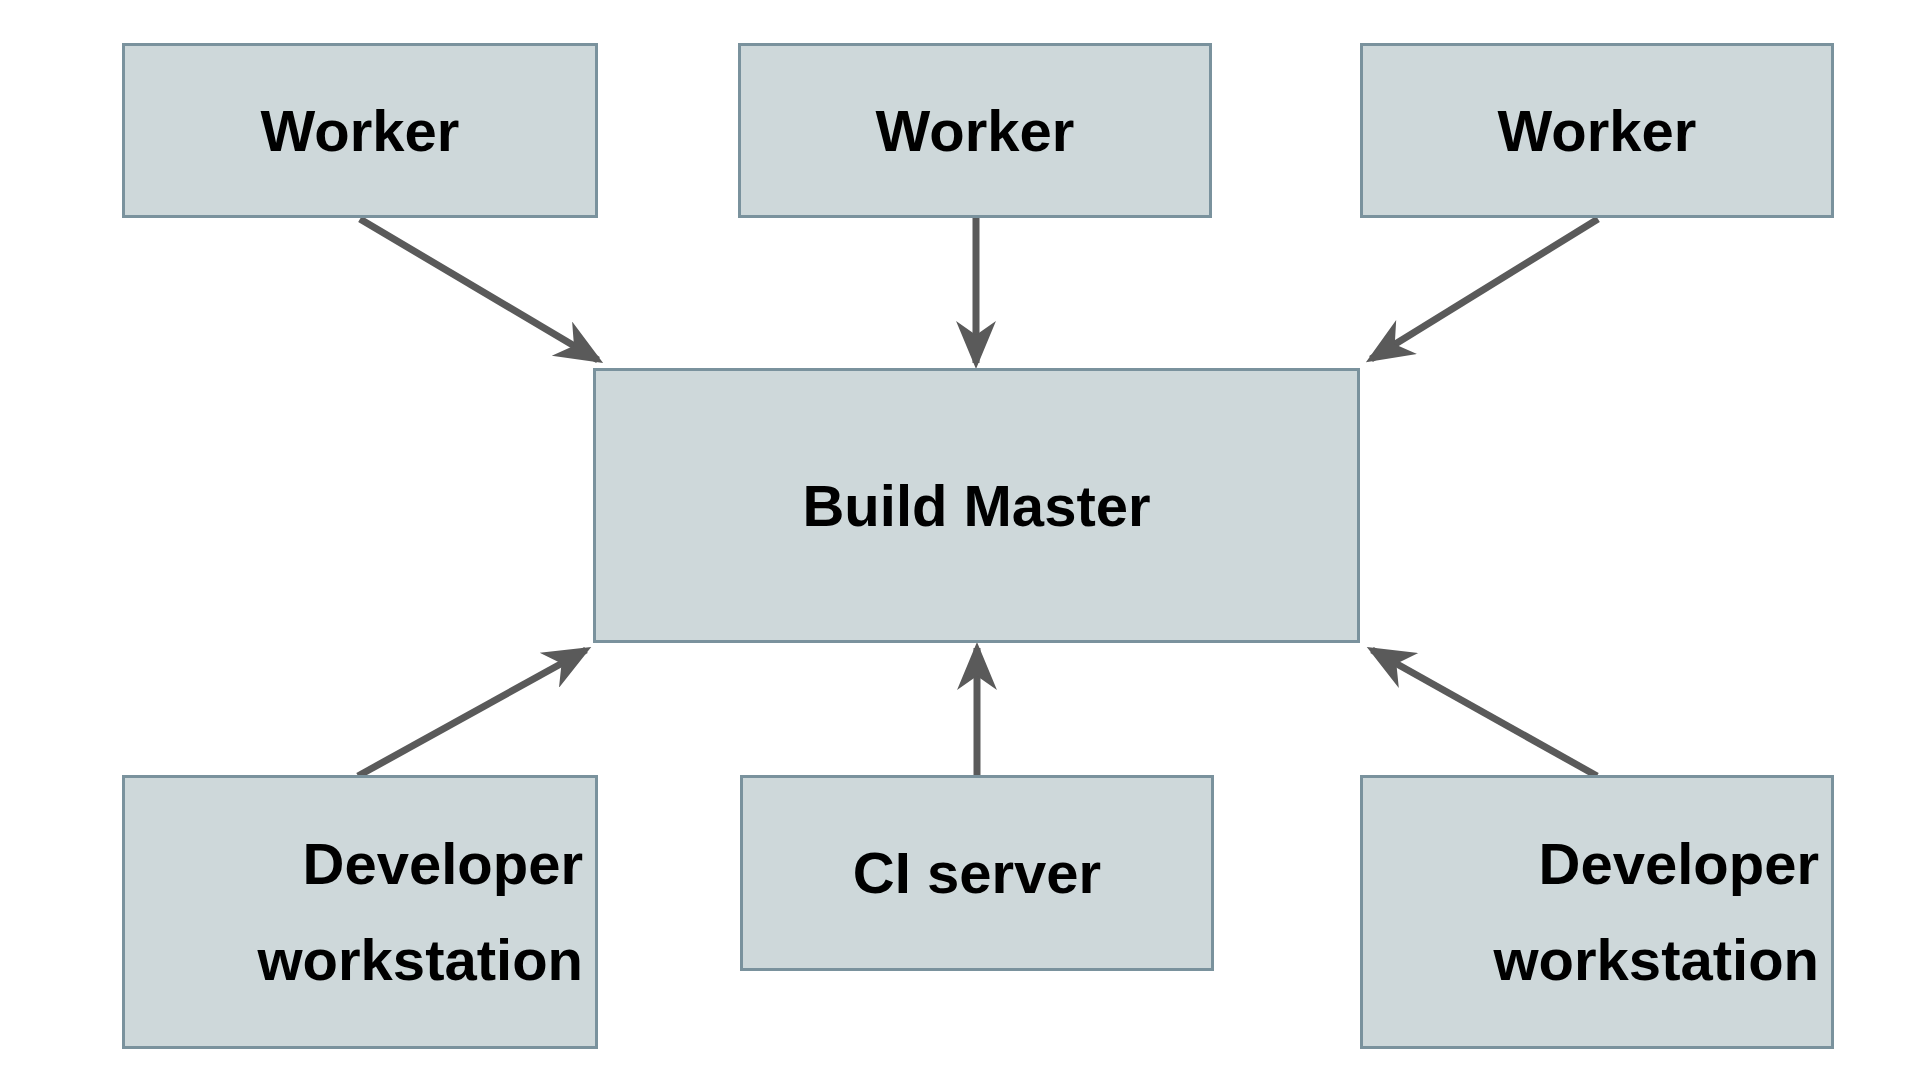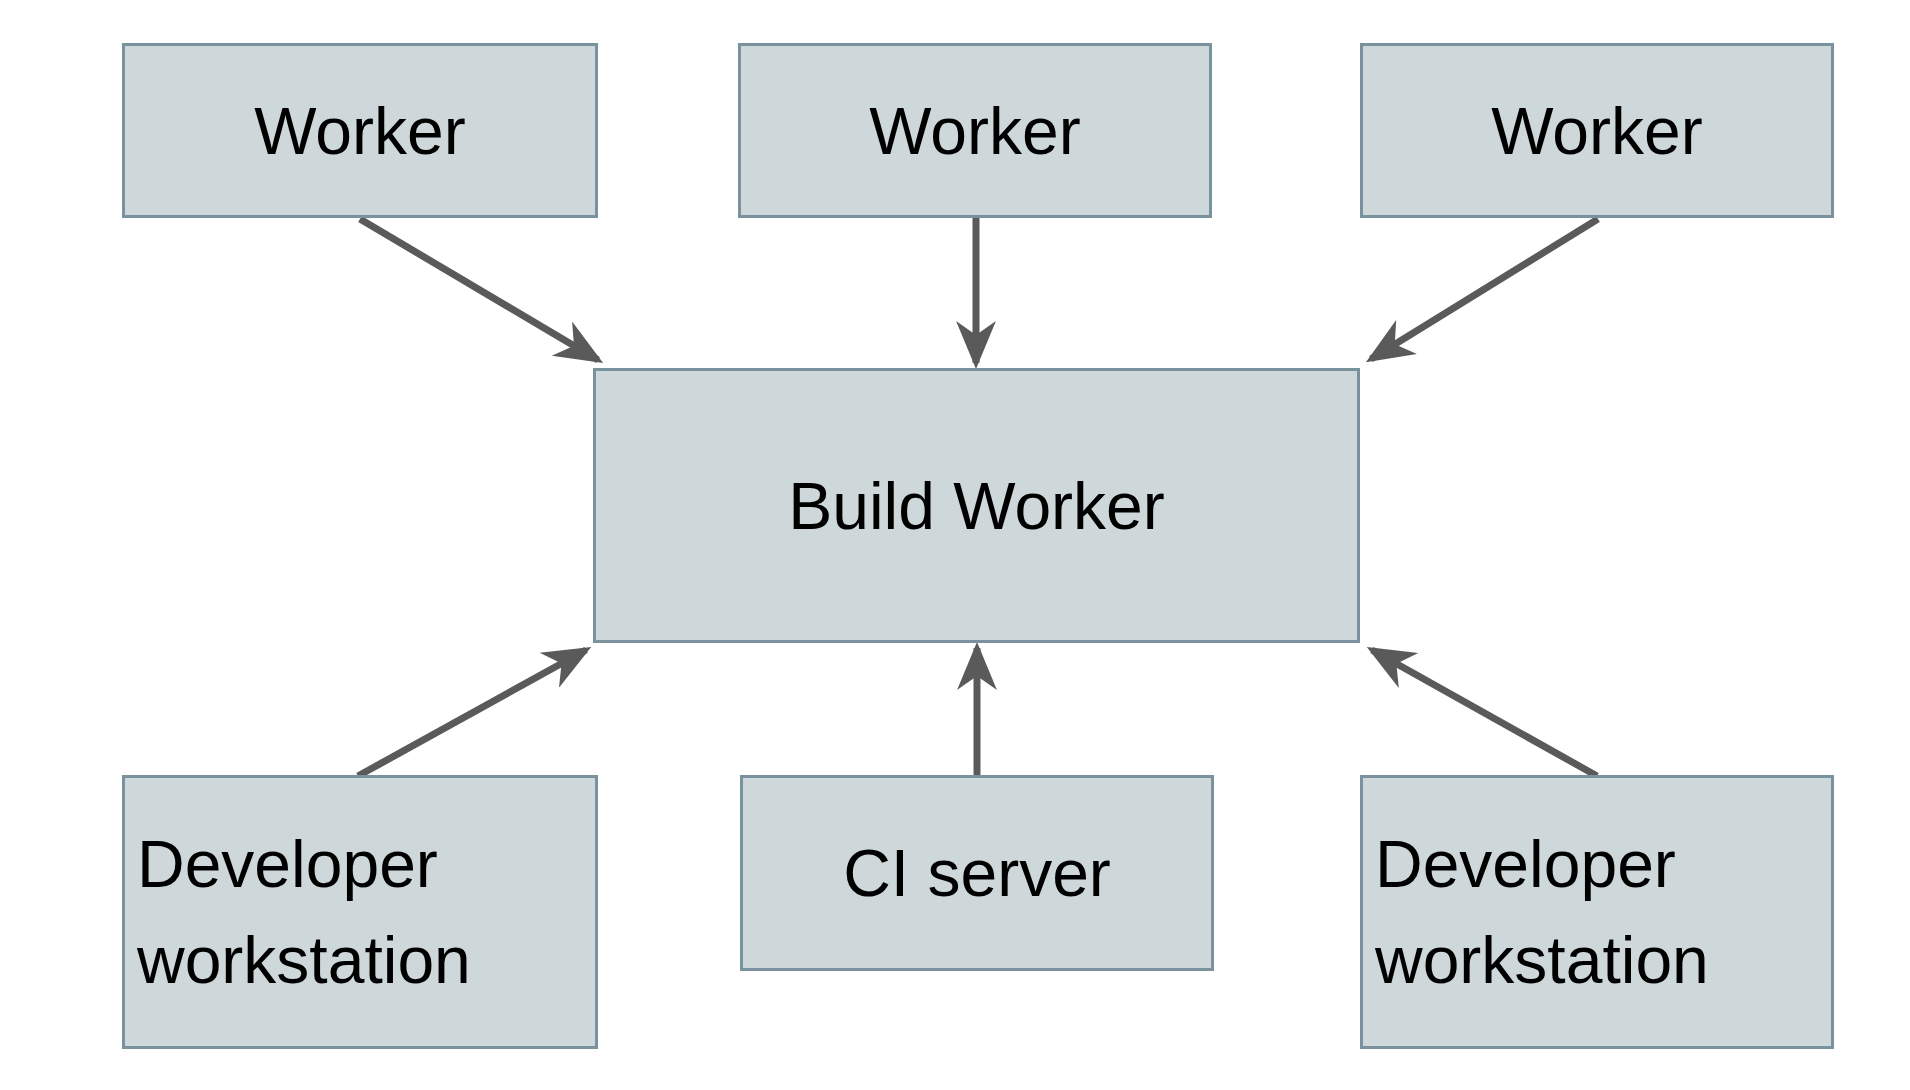--- a/index.html
+++ b/index.html
@@ -24,23 +24,24 @@
   }
 
   .node {
     position: absolute;
     display: flex;
     align-items: center;
     justify-content: center;
     background: var(--box-fill, #ced8da);
     border: 3px solid var(--box-border, #7a929d);
     color: var(--text, #000000);
-    font-size: 66px;
+    font-size: 58px;
     line-height: 96px;
-    text-align: left;
+    text-align: right;
+    font-weight: bold;
   }
 
   .node span {
     display: block;
     padding: 0 12px;
   }
 
   .edge {
     stroke: var(--arrow, #5a5a5a);
     stroke-width: 7;
@@ -69,21 +70,21 @@
 <div class="node" style="left: 122px; top: 43px; width: 476px; height: 175px;">
       <span>Worker</span>
     </div>
     <div class="node" style="left: 738px; top: 43px; width: 474px; height: 175px;">
       <span>Worker</span>
     </div>
     <div class="node" style="left: 1360px; top: 43px; width: 474px; height: 175px;">
       <span>Worker</span>
     </div>
     <div class="node" style="left: 593px; top: 368px; width: 767px; height: 275px;">
-      <span>Build Worker</span>
+      <span>Build Master</span>
     </div>
     <div class="node" style="left: 122px; top: 775px; width: 476px; height: 274px;">
       <span>Developer workstation</span>
     </div>
     <div class="node" style="left: 740px; top: 775px; width: 474px; height: 196px;">
       <span>CI server</span>
     </div>
     <div class="node" style="left: 1360px; top: 775px; width: 474px; height: 274px;">
       <span>Developer workstation</span>
     </div>

